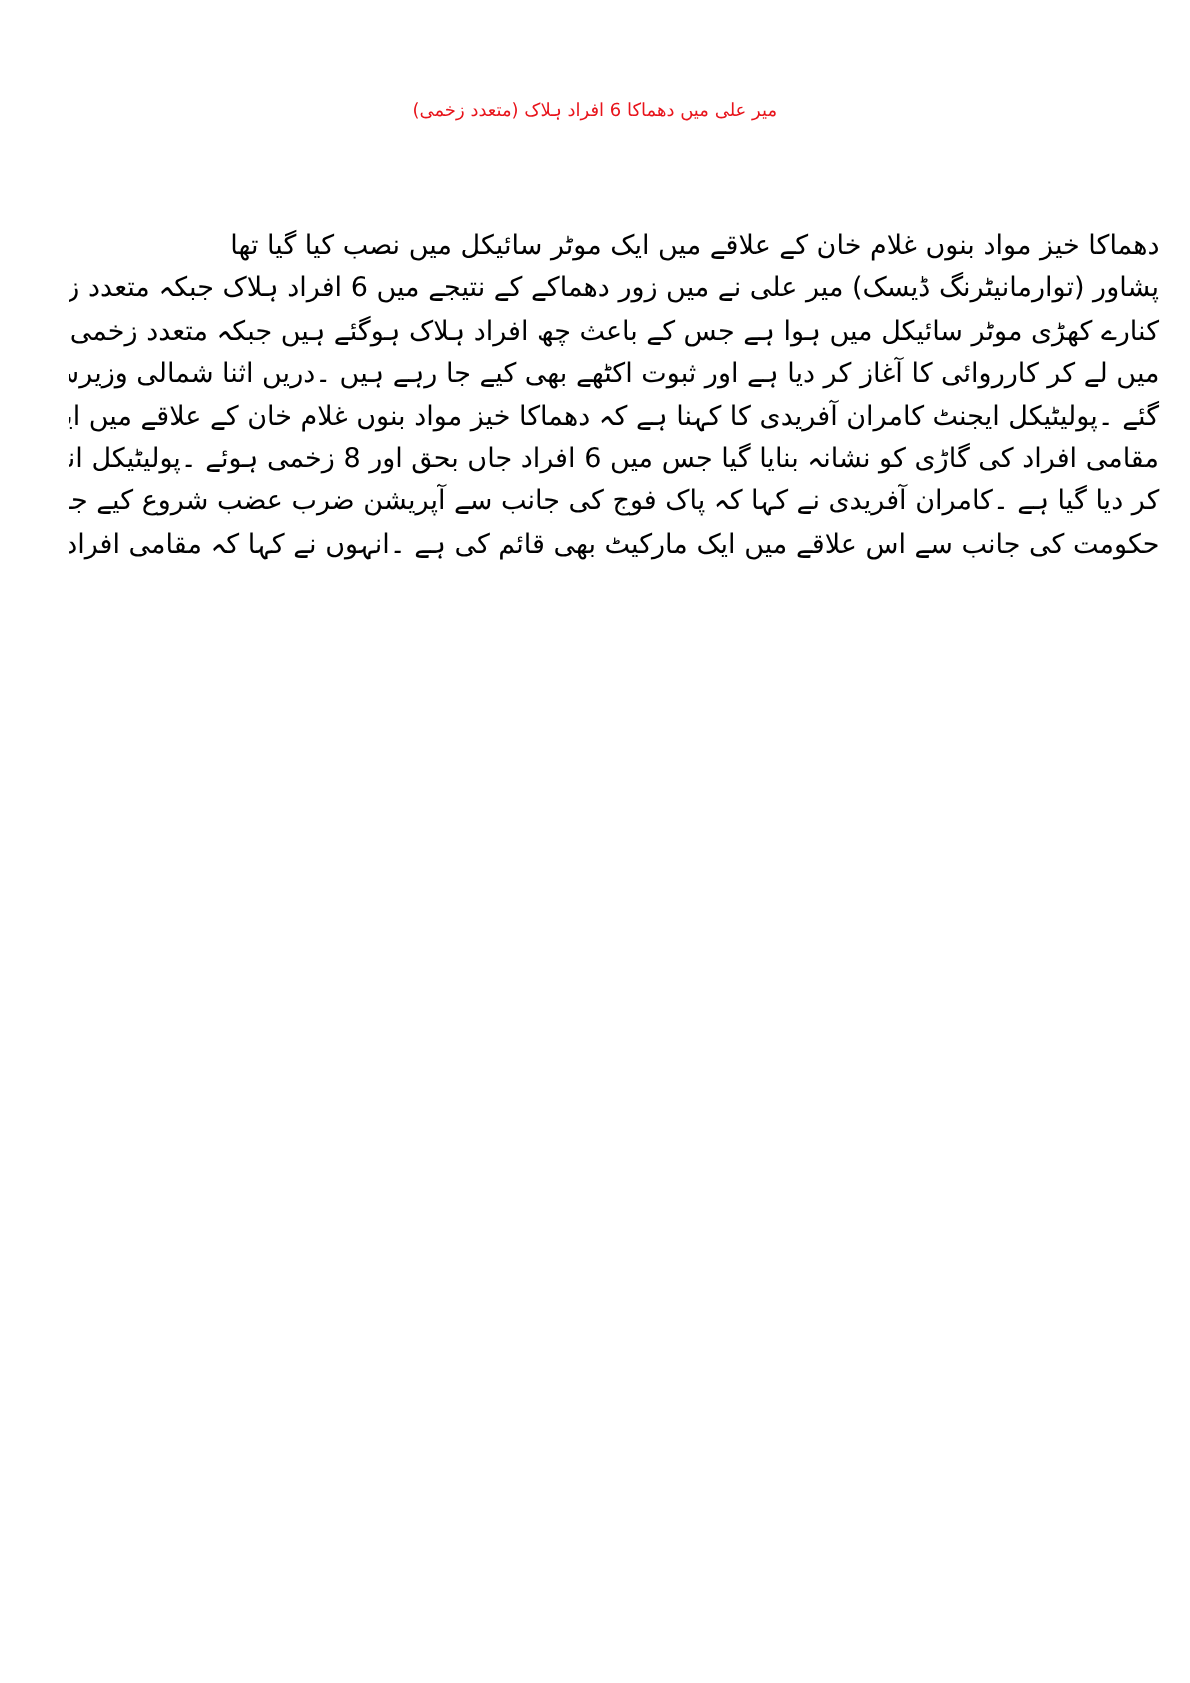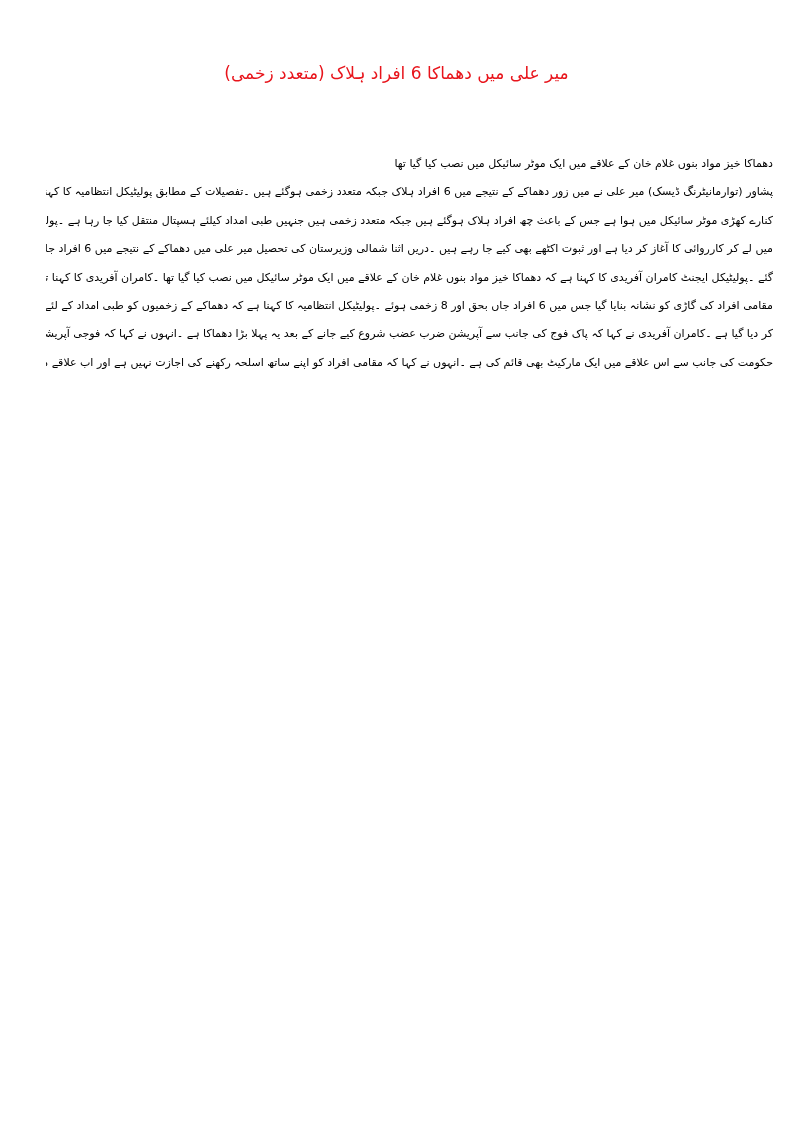--- a/index.html
+++ b/index.html
@@ -1,19 +1,19 @@
 <!DOCTYPE html>
 <html><head>
 <meta charset="utf-8">
 <style>
   html, body { margin: 0; padding: 0; background: #ffffff; }
   body { width: 793px; height: 1122px; position: relative; overflow: hidden; font-family: "DejaVu Sans", sans-serif; }
   .page { position: absolute; left: 0; top: 0; width: 793px; height: 1122px; background: #fff; }
-  .title { position: absolute; top: 60px; left: 0; width: 793px; text-align: center; direction: rtl; color: #e8141b; font-size: 17px; line-height: 26px; font-family: "DejaVu Sans", sans-serif; }
-  .body-text { position: absolute; top: 150px; left: 46px; width: 727px; direction: rtl; text-align: right; color: #000; font-size: 11px; font-family: "DejaVu Sans", sans-serif; }
+  .title { position: absolute; top: 60px; left: 0; width: 793px; text-align: center; direction: rtl; color: #e8141b; font-size: 12px; line-height: 26px; font-family: "DejaVu Sans", sans-serif; }
+  .body-text { position: absolute; top: 150px; left: 46px; width: 727px; direction: rtl; text-align: right; color: #000; font-size: 18px; font-family: "DejaVu Sans", sans-serif; }
   .line { height: 28.4px; line-height: 28.4px; white-space: nowrap; overflow: hidden; }
 </style>
 </head>
 <body>
 
 <div class="page">
   <div class="title">میر علی میں دھماکا 6 افراد ہلاک  (متعدد زخمی)</div>
   <div class="body-text">
     <div class="line">دھماکا خیز مواد بنوں غلام خان کے علاقے میں ایک موٹر سائیکل میں نصب کیا گیا تھا</div>
     <div class="line">پشاور (توارمانیٹرنگ ڈیسک) میر علی نے میں زور دھماکے کے نتیجے میں 6 افراد ہلاک جبکہ متعدد زخمی ہوگئے ہیں ۔تفصیلات کے مطابق پولیٹیکل انتظامیہ کا کہنا ہے کہ دھماکہ سڑک</div>

